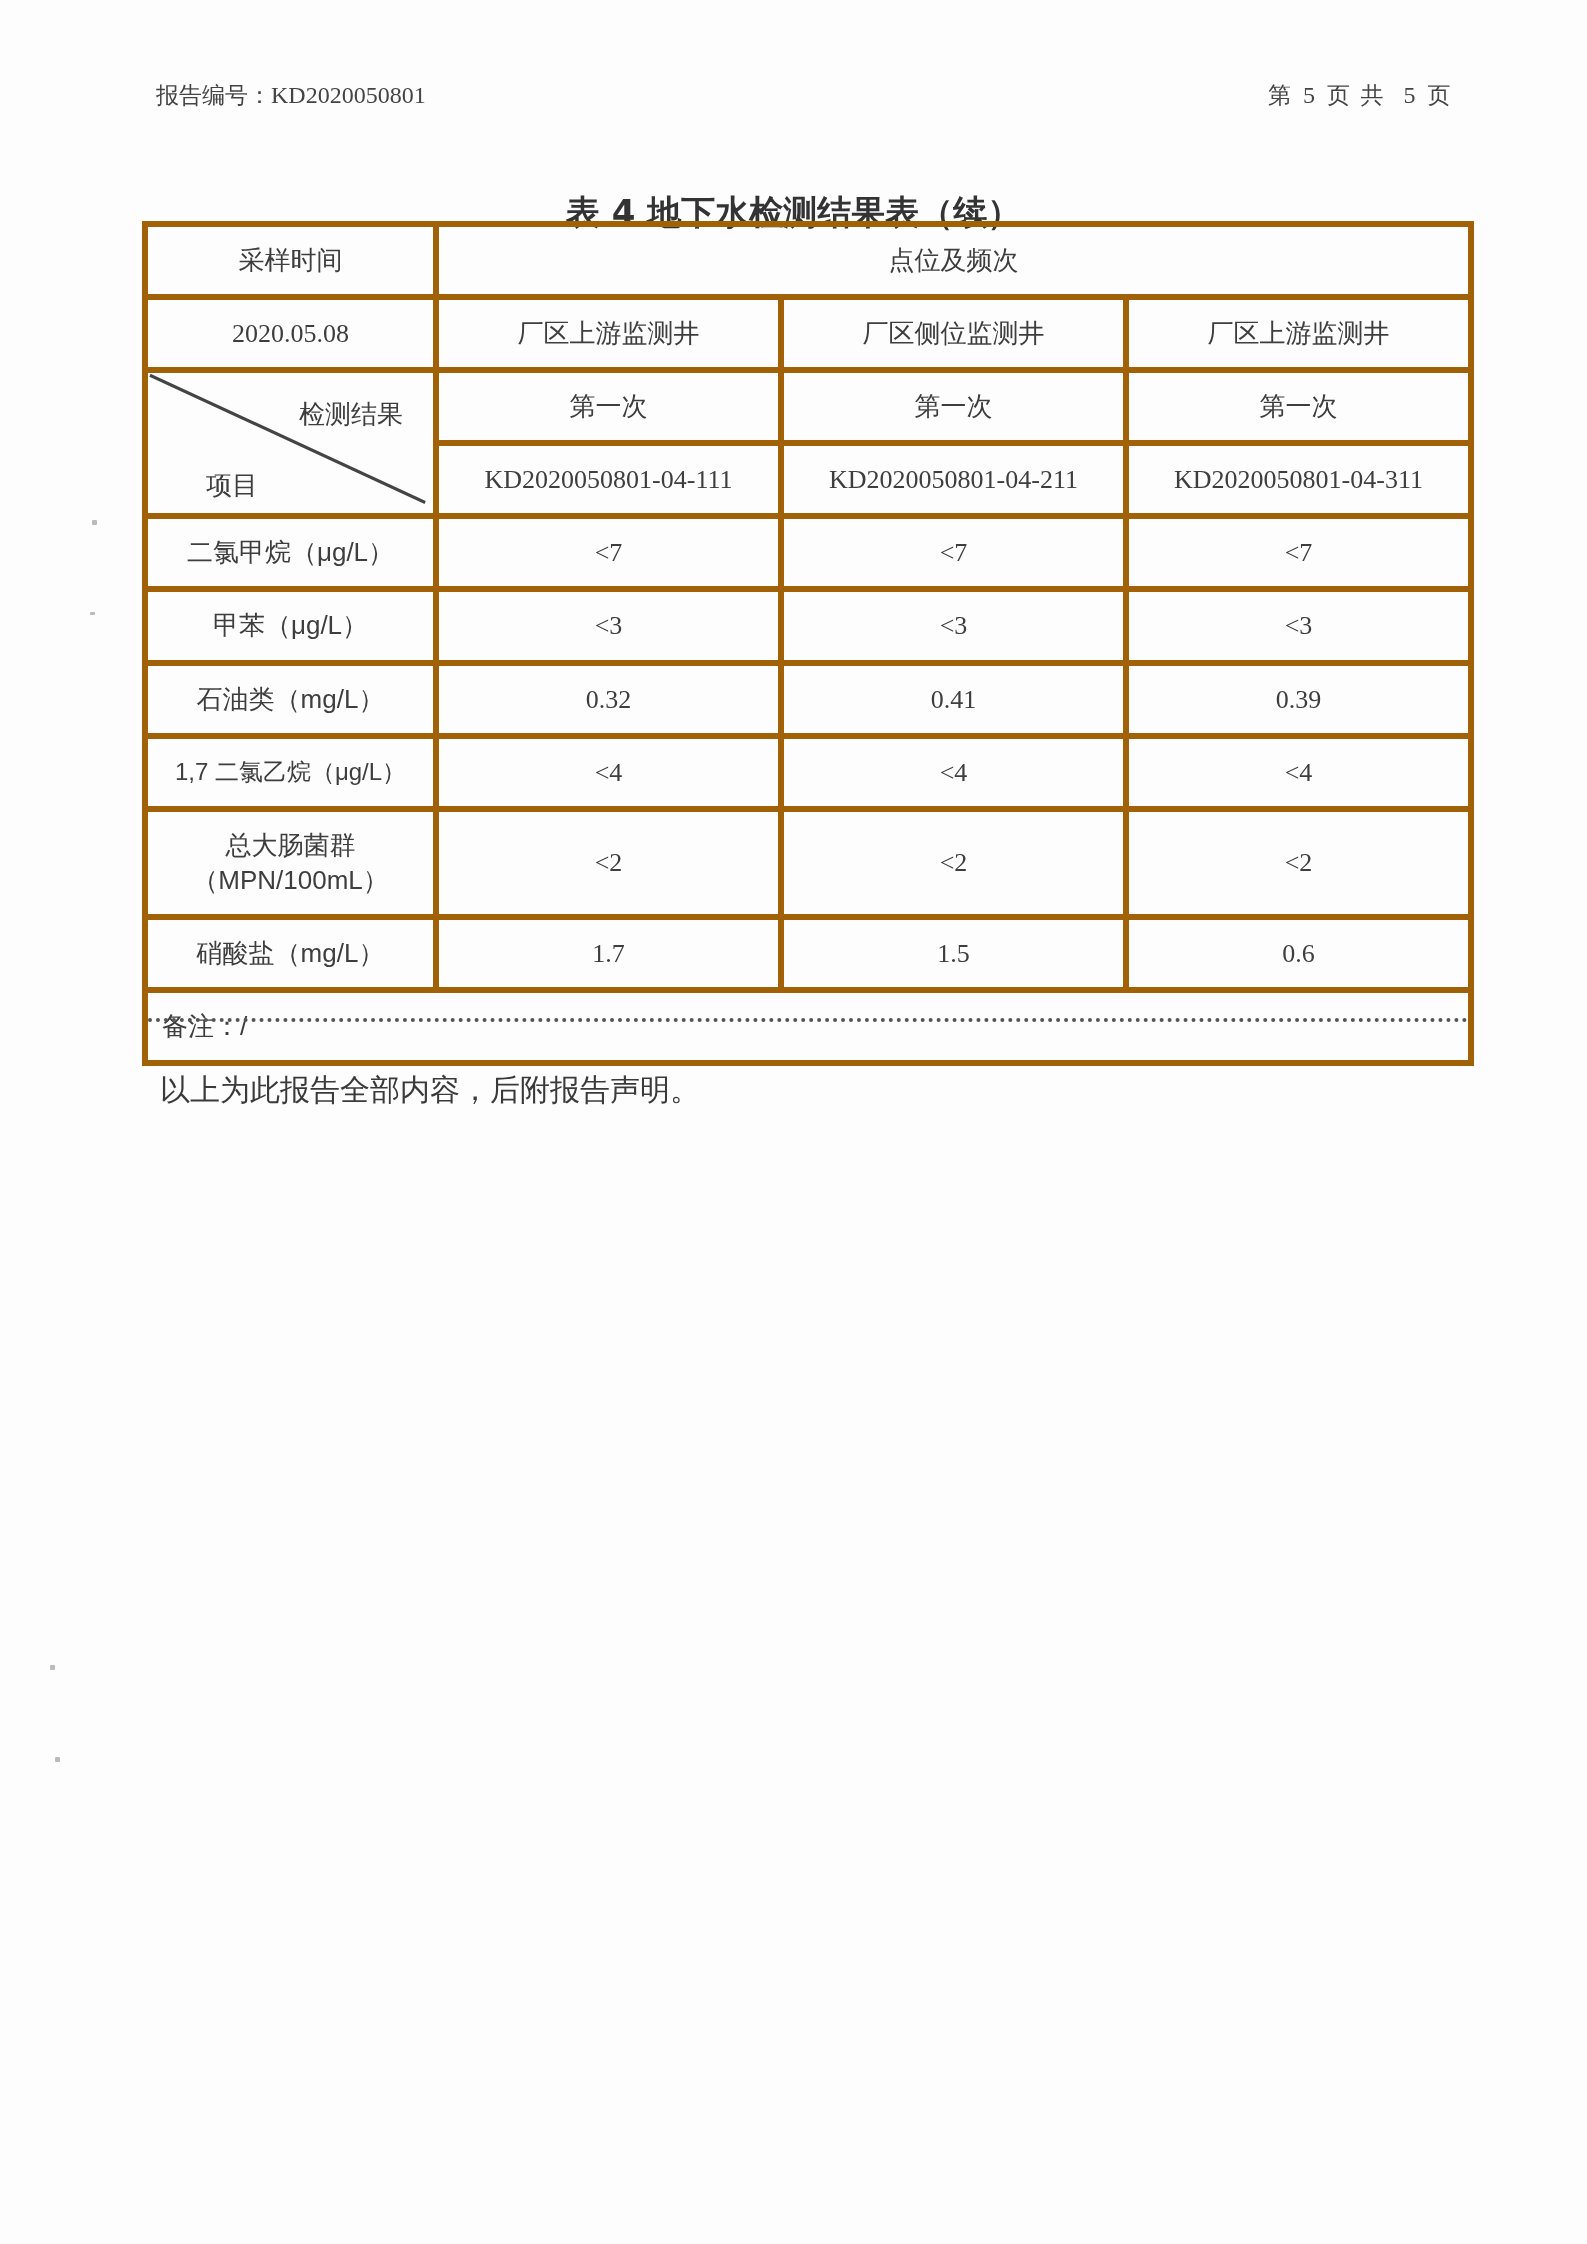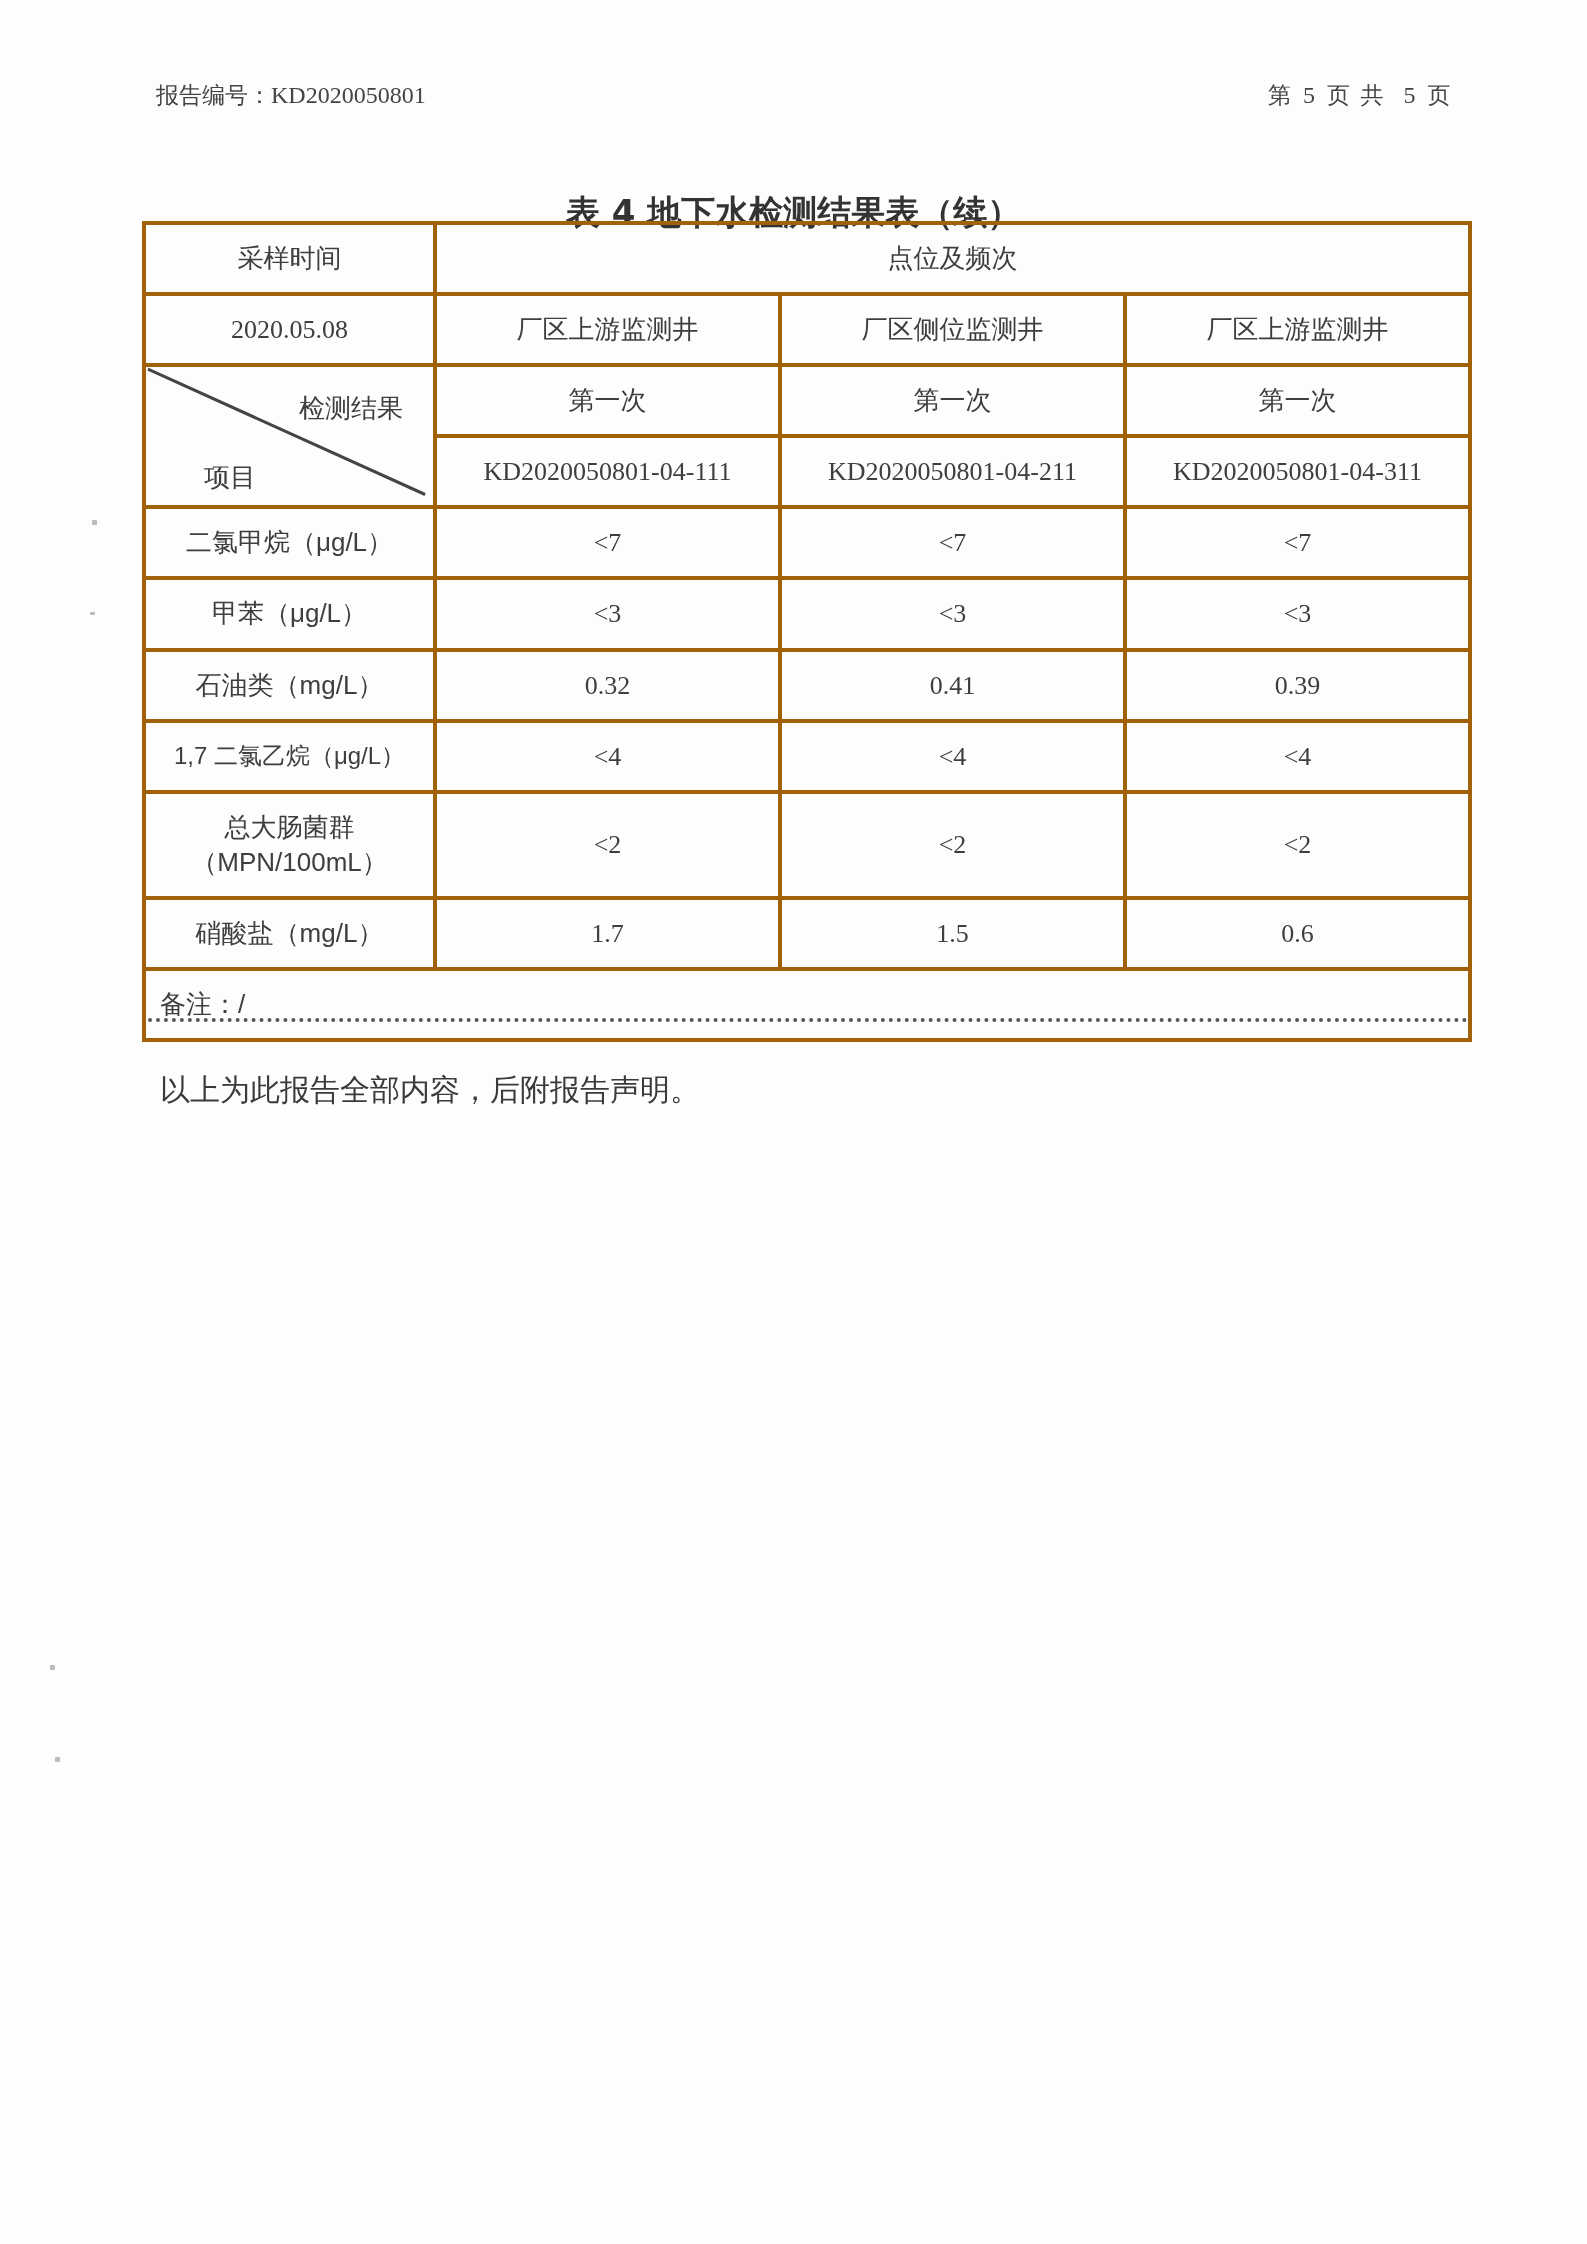--- a/index.html
+++ b/index.html
@@ -26,21 +26,21 @@
     font-family: "DejaVu Sans", sans-serif;
     margin-top: 10px;
   }
   table.results {
     position: absolute; left: 142px; top: 221px;
     width: 1326px;
     border-collapse: collapse;
     table-layout: fixed;
   }
   table.results td {
-    border: 4px solid #a16207;
+    border: 6px solid #a16207;
     text-align: center; vertical-align: middle;
     font-size: 26px; color: #3e3e3e;
     padding: 16px; line-height: 1.35;
   }
   .cjk { font-family: Liberation Sans, sans-serif; font-size: 25px; }
   .r66 { height: 63px; }
   .r88 { height: 78px; }
   .diag-cell { position: relative; }
   .diag-cell svg { position: absolute; left: 0; top: 0; width: 100%; height: 100%; }
   .diag-top {

